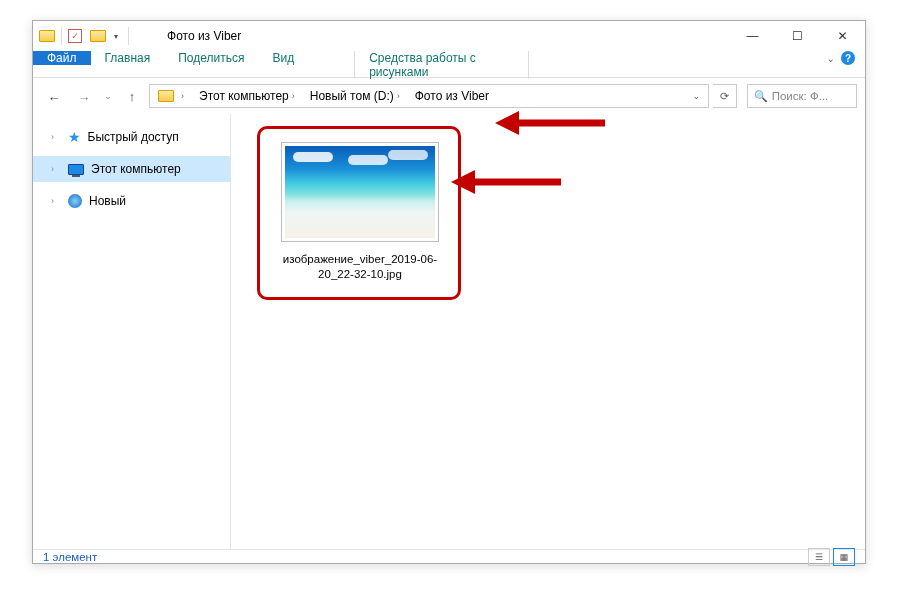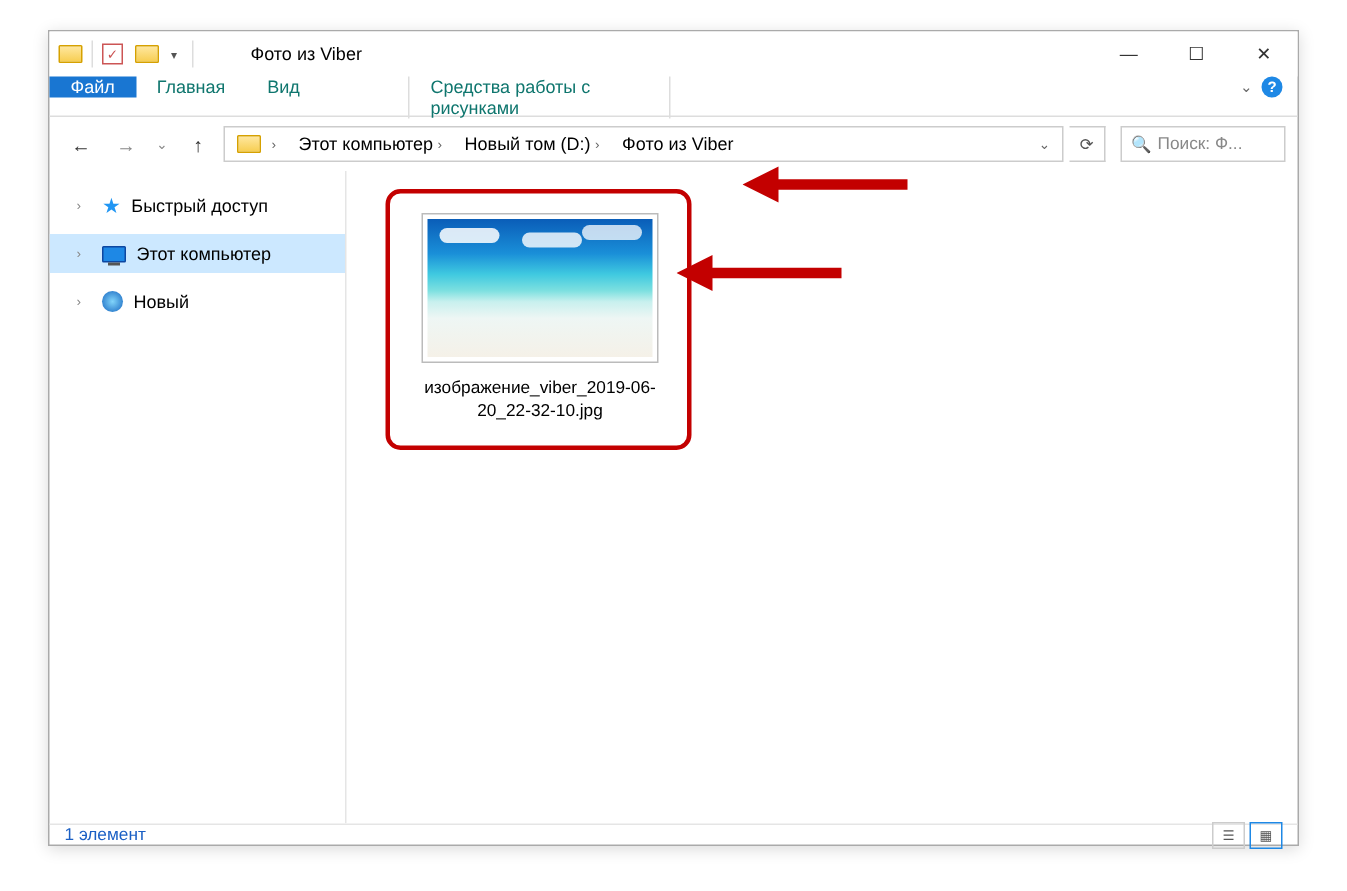--- a/index.html
+++ b/index.html
@@ -16,21 +16,21 @@
 .titlebar .contextual-tab { margin-left: 210px; width: 175px; height: 24px; background: #fff59d; border-top: 2px solid #fdd835; display:flex; align-items:center; justify-content:center; font-size: 11.5px; color: #333; }
 .titlebar .title { margin-left: 30px; font-size: 12px; color: #000; }
 .titlebar .spacer { flex: 1; }
 .win-btns { display: flex; }
 .win-btn { width: 45px; height: 30px; display:flex; align-items:center; justify-content:center; color:#333; font-size:12px; }
 
 
 .ribbon { height: 27px; border-bottom: 1px solid #ddd; display:flex; align-items:flex-start; font-size: 12px; }
 .ribbon .tab { padding: 0 14px; display:flex; align-items:center; color:#0f766e; }
 .ribbon .tab.file { background:#1976d2; color:#fff; }
-.ribbon .tab.contextual { margin-left: 58px; width:175px; justify-content:center; border-left:1px solid #ddd; border-right:1px solid #ddd;}
+.ribbon .tab.contextual { margin-left: 46px; width:175px; justify-content:center; border-left:1px solid #ddd; border-right:1px solid #ddd;}
 .ribbon .spacer { flex:1;}
 .ribbon .right { display:flex; align-items:center; gap:6px; padding:0 10px; color:#666;}
 .ribbon .chev { font-size:10px;}
 .help-icon { width:14px;height:14px;border-radius:50%;background:#1e88e5;color:#fff;display:flex;align-items:center;justify-content:center;font-size:10px;font-weight:bold;}
 
 
 .navbar { height: 36px; display:flex; align-items:center; padding: 4px 8px; gap:4px; }
 .nav-btn { width:26px;height:26px; display:flex;align-items:center;justify-content:center; color:#888; font-size:13px;}
 .nav-btn.enabled{color:#333;}
 .addr { flex:1; height:24px; border:1px solid #ccc; display:flex; align-items:center; font-size:12px; padding:0 2px; overflow:hidden;}
@@ -90,20 +90,21 @@
     <div class="win-btns">
       <div class="win-btn">—</div>
       <div class="win-btn">☐</div>
       <div class="win-btn close">✕</div>
     </div>
   </div>
 
   <div class="ribbon">
     <div class="tab file">Файл</div>
     <div class="tab">Главная</div>
+    <div class="tab">Поделиться</div>
     <div class="tab">Вид</div>
     <div class="tab contextual">Средства работы с рисунками</div>
     <div class="spacer"></div>
     <div class="right">
       <span class="chev">⌄</span>
       <div class="help-icon">?</div>
     </div>
   </div>
 
   <div class="navbar">

